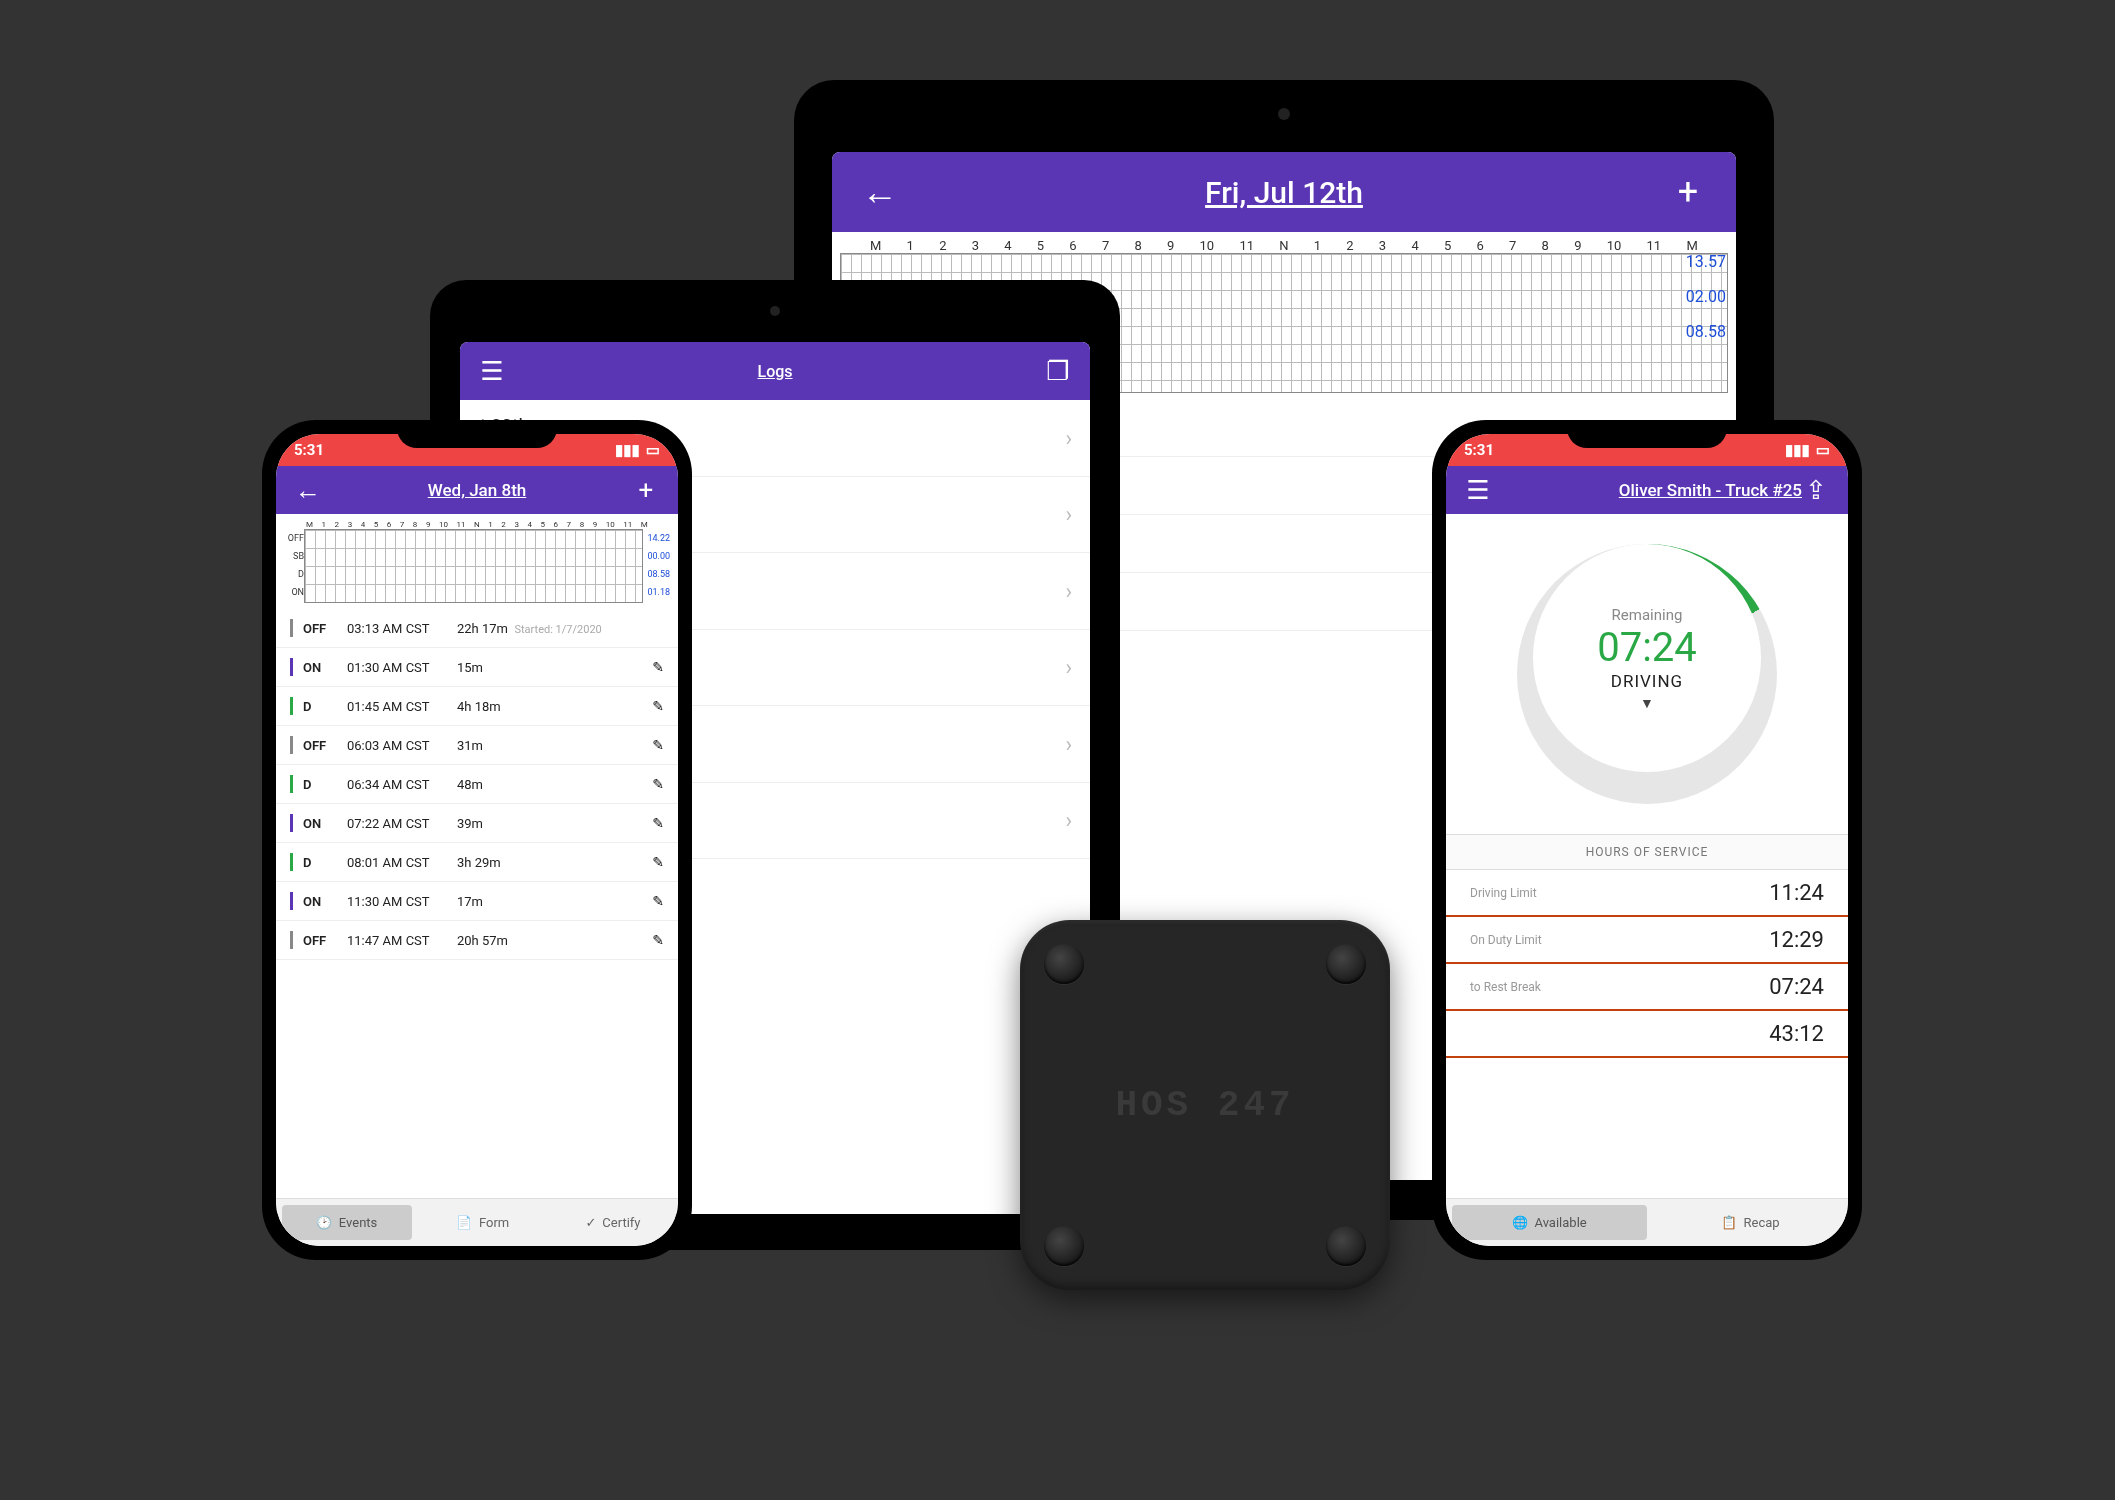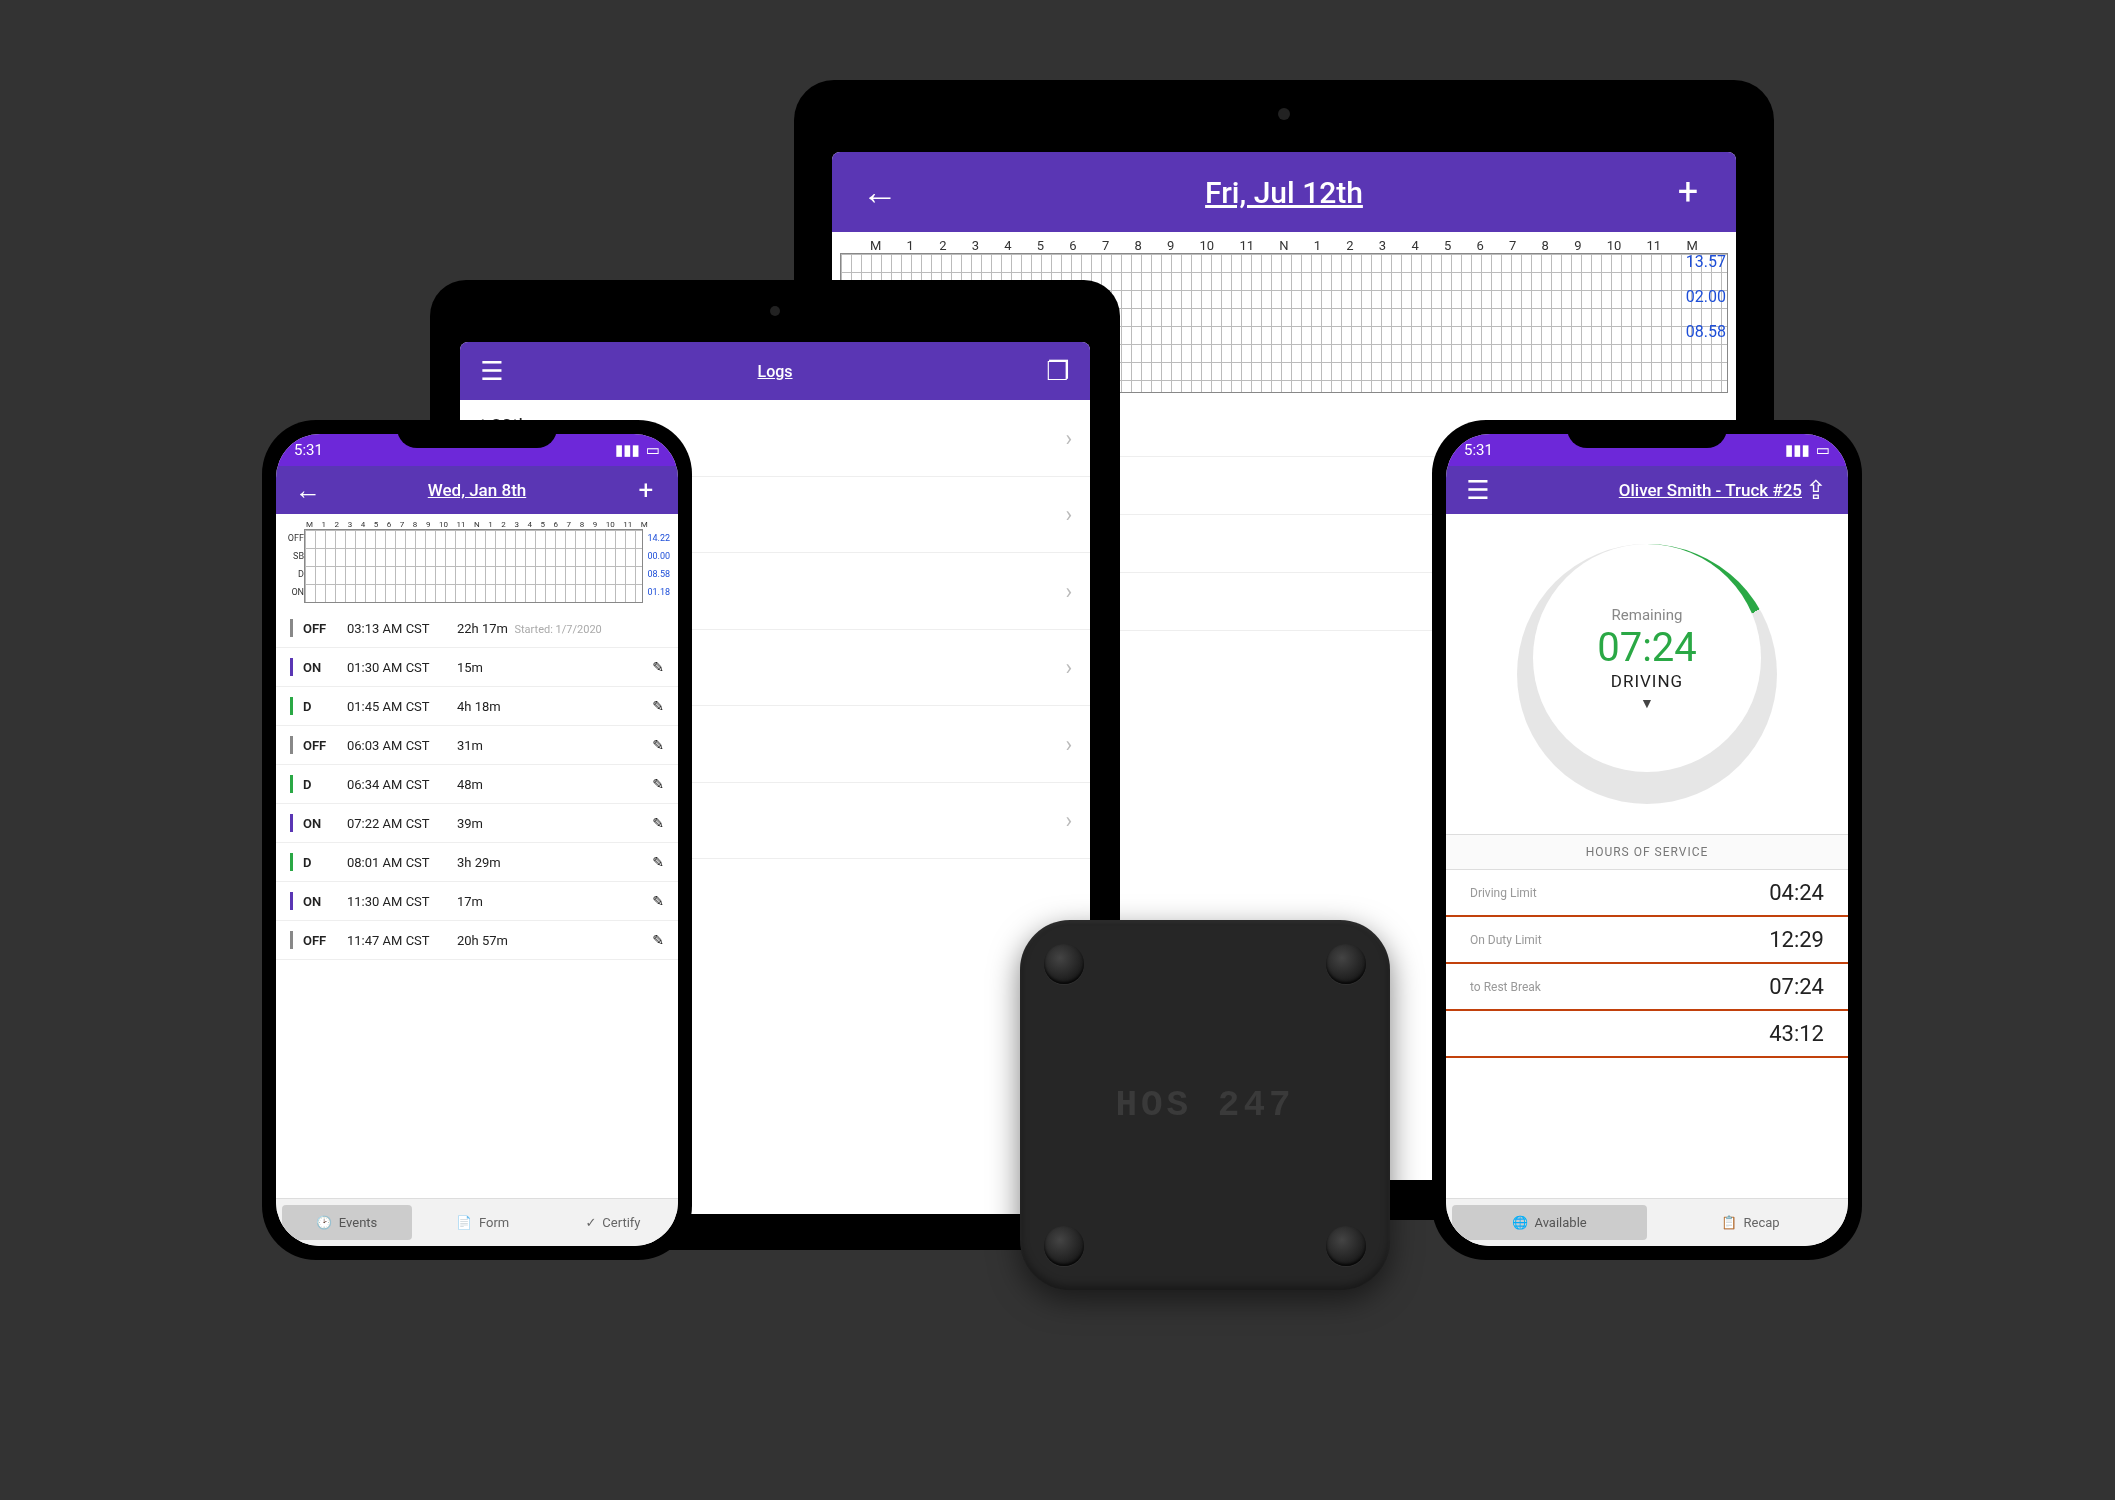--- a/index.html
+++ b/index.html
@@ -83,27 +83,28 @@
   #tablet-large .appbar { height: 80px; font-size: 30px; padding: 0 28px; }
   .appbar .title { font-weight: 500; flex: 1; text-align: center; text-decoration: underline; }
   .appbar.left-title .title { text-align: right; margin-left: 12px; font-size: 17px; }
   .appbar .icon { width: 28px; height: 28px; display: inline-flex; align-items: center; justify-content: center; font-size: 26px; }
   #tablet-large .appbar .icon { font-size: 36px; width: 40px; height: 40px; }
 
   
   .statusbar {
     position: relative;
     height: 32px;
-    background: #6d28d9;
+    background: #ef4444;
     color: #fff;
     font-size: 15px;
     display: flex;
     align-items: center;
     justify-content: space-between;
     padding: 0 18px;
+    font-weight: bold;
   }
   .statusbar .right { display: flex; gap: 6px; align-items: center; }
 
   
   .logchart {
     background: #fff;
     padding: 6px 8px;
     position: relative;
   }
   .logchart .grid {
@@ -525,21 +526,21 @@
           <div class="remain-type">DRIVING</div>
           <div class="chev-down">▼</div>
         </div>
           </div>
       </div>
       <div class="hos-section">
         <div class="hos-header">HOURS OF SERVICE</div>
         <div id="pr-hos">
     <div class="hosrow">
       <span class="hlabel">Driving Limit</span>
-      <span class="hval">04:24</span>
+      <span class="hval">11:24</span>
     </div>
     <div class="hosrow">
       <span class="hlabel">On Duty Limit</span>
       <span class="hval">12:29</span>
     </div>
     <div class="hosrow">
       <span class="hlabel">to Rest Break</span>
       <span class="hval">07:24</span>
     </div>
     <div class="hosrow">

